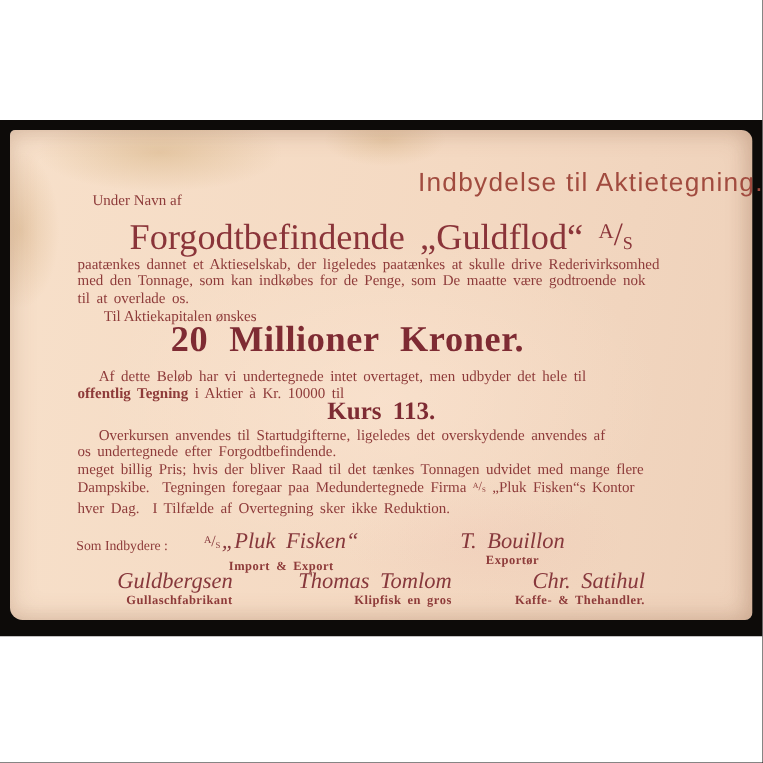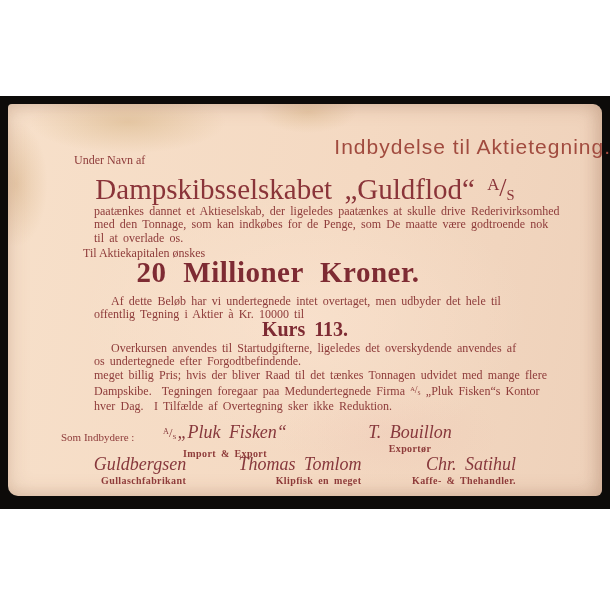--- a/index.html
+++ b/index.html
@@ -33,21 +33,21 @@
   }
   .under-navn{left:66px;top:49px;font-size:12px;line-height:14px;}
   .company{
     left:0;right:0;top:63px;text-align:center;
     font-size:29px;line-height:36px;color:#8a3439;word-spacing:5px;white-space:nowrap;
   }
   .asmark{display:inline-block;white-space:nowrap;letter-spacing:0;word-spacing:0;}
   .asmark .a{font-size:.58em;vertical-align:.55em;}
   .asmark .sl{font-size:.9em;vertical-align:.12em;}
   .asmark .b{font-size:.5em;vertical-align:-.02em;}
-  .para{left:54px;width:486px;font-size:12px;line-height:13.4px;word-spacing:2.2px;margin-left:32px;}
+  .para{left:54px;width:486px;font-size:12px;line-height:13.4px;word-spacing:2.2px;}
   .para .line{white-space:nowrap;}
   .para .indent{text-indent:17px;}
   .intro{top:101px;}
   .cap-intro{left:75px;top:142px;font-size:12px;line-height:14px;}
   .cap-amount{
     left:54px;width:486px;top:153px;text-align:center;
     font-size:29px;line-height:30px;font-weight:bold;color:#7e2b33;
     word-spacing:9px;letter-spacing:.5px;white-space:nowrap;
     transform:translateX(-27px);
   }
@@ -61,34 +61,34 @@
   .inviters{left:53px;top:327px;font-size:11px;line-height:13px;}
   .sig{transform:translateX(-50%);text-align:center;white-space:nowrap;}
   .sig-name{
     font-style:italic;font-size:18px;line-height:20px;color:#87383c;word-spacing:4px;
   }
   .sig-name .asmark{font-style:normal;font-size:14px;margin-right:1px;}
   .sig-title{font-size:10px;line-height:12px;font-weight:bold;letter-spacing:.4px;margin-top:1px;color:#8e3b3a;word-spacing:2px;}
   .row1{top:318px;}
   .row2{top:350px;text-align:right;}
   .c1{left:217px;} .c2{left:402px;} .c3{left:132px;} .c4{left:292px;} .c5{left:456px;}
-  b{font-weight:normal;text-align:right;}
+  b{font-weight:bold;text-align:right;}
 </style>
 </head>
 <body>
 
 <div class="scan">
   <div class="card">
 
     <div class="abs heading">Indbydelse til Aktietegning.</div>
 
     <div class="abs under-navn">Under Navn af</div>
 
     <div class="abs company">
-      <span>Dampskibsselskabet</span>
+      <span>Forgodtbefindende</span>
       <span>„Guldflod“</span>
       <span class="asmark"><span class="a">A</span><span class="sl">/</span><span class="b">S</span></span>
     </div>
 
     <div class="abs para intro">
       <div class="line">paatænkes dannet et Aktieselskab, der ligeledes paatænkes at skulle drive Rederivirksomhed</div>
       <div class="line">med den Tonnage, som kan indkøbes for de Penge, som De maatte være godtroende nok</div>
       <div class="line">til at overlade os.</div>
     </div>
 
@@ -123,21 +123,21 @@
       <div class="sig-title">Exportør</div>
     </div>
 
     <div class="abs sig row2 c3">
       <div class="sig-name">Guldbergsen</div>
       <div class="sig-title">Gullaschfabrikant</div>
     </div>
 
     <div class="abs sig row2 c4">
       <div class="sig-name">Thomas Tomlom</div>
-      <div class="sig-title">Klipfisk en meget</div>
+      <div class="sig-title">Klipfisk en gros</div>
     </div>
 
     <div class="abs sig row2 c5">
       <div class="sig-name">Chr. Satihul</div>
       <div class="sig-title">Kaffe- &amp; Thehandler.</div>
     </div>
 
   </div>
 </div>
 

